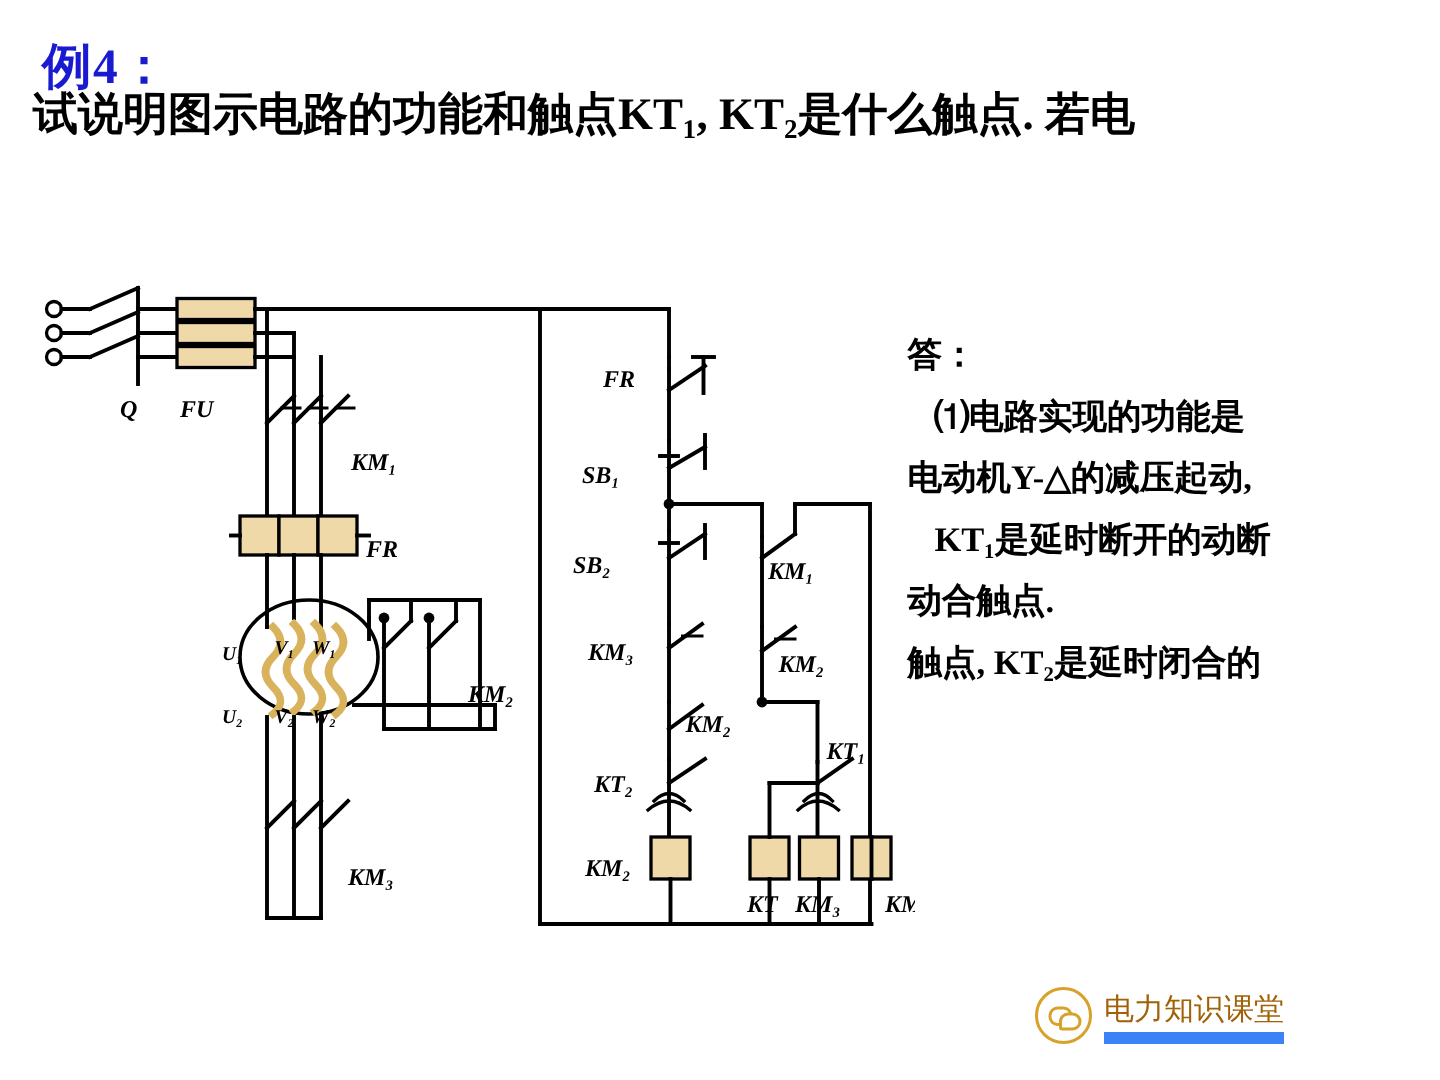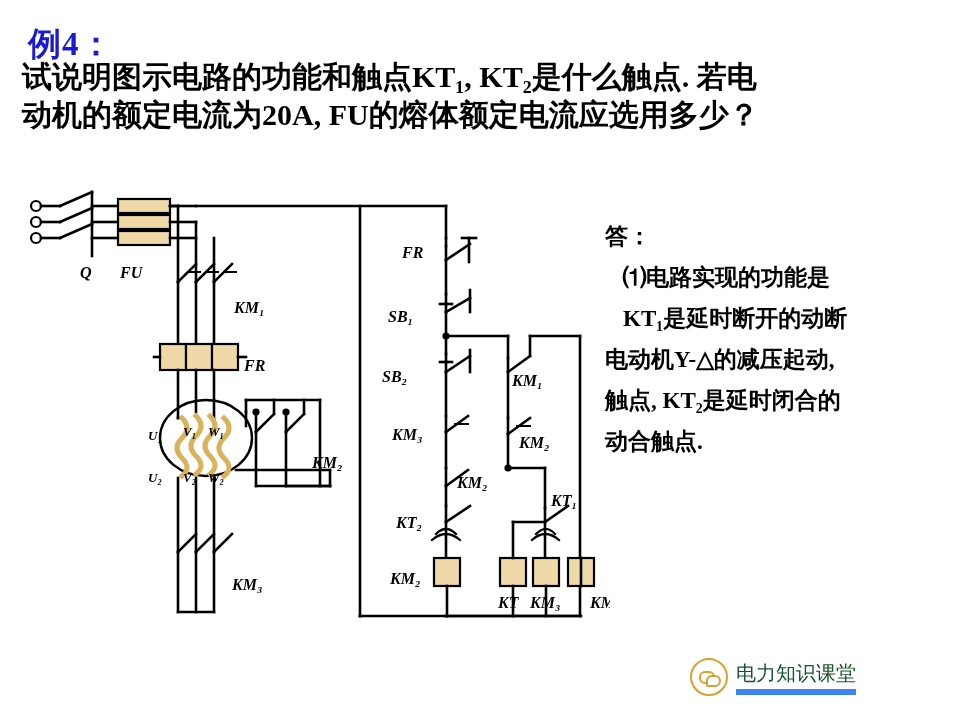--- a/index.html
+++ b/index.html
@@ -47,44 +47,43 @@
   }
   #footer .wxcircle:before{
     content:"";position:absolute;left:7px;top:11px;width:12px;height:9px;
     border:2px solid #d8a12a;border-radius:6px 6px 2px 6px;
   }
   #footer .wxcircle:after{
     content:"";position:absolute;left:14px;top:15px;width:11px;height:8px;
     border:2px solid #d8a12a;border-radius:6px 6px 6px 2px;background:#fff;
   }
   #footer .wxtext{
-    font-size:20px;color:#14532d;font-family:"Liberation Serif", serif;
-    border-bottom:6px solid #3b82f6;padding-bottom:2px;
+    font-size:20px;color:#a16207;font-family:"Liberation Serif", serif;
+    border-bottom:8px solid #3b82f6;padding-bottom:2px;
   }
   svg text{font-family:"Liberation Serif", serif;}
 </style>
 </head>
 <body>
 
 <div class="page">
 
   <div id="title-label">例4：</div>
 
   <div id="problem-text">
     <div>试说明图示电路的功能和触点KT₁, KT₂是什么触点. 若电</div>
-    <div>动机的额定电流为20A, FU的熔体额定电流应选用多少？</div>
   </div>
 
   <div id="answer-block">
     <div class="ln">答：</div>
     <div class="ln ind">⑴电路实现的功能是</div>
+    <div class="ln">电动机Y-△的减压起动,</div>
     <div class="ln ind">KT₁是延时断开的动断</div>
-    <div class="ln">电动机Y-△的减压起动,</div>
+    <div class="ln">动合触点.</div>
     <div class="ln">触点, KT₂是延时闭合的</div>
-    <div class="ln">动合触点.</div>
   </div>
 
   <svg id="circuit" viewBox="0 0 610 470">
     <g fill="none" stroke="#000" stroke-width="2.6" stroke-linecap="square">
 
       <circle cx="36" cy="20" r="5" fill="#fff" stroke="#000" stroke-width="2.2"></circle>
       <circle cx="36" cy="36" r="5" fill="#fff" stroke="#000" stroke-width="2.2"></circle>
       <circle cx="36" cy="52" r="5" fill="#fff" stroke="#000" stroke-width="2.2"></circle>
 
       <line x1="41" y1="20" x2="60" y2="20"></line>

